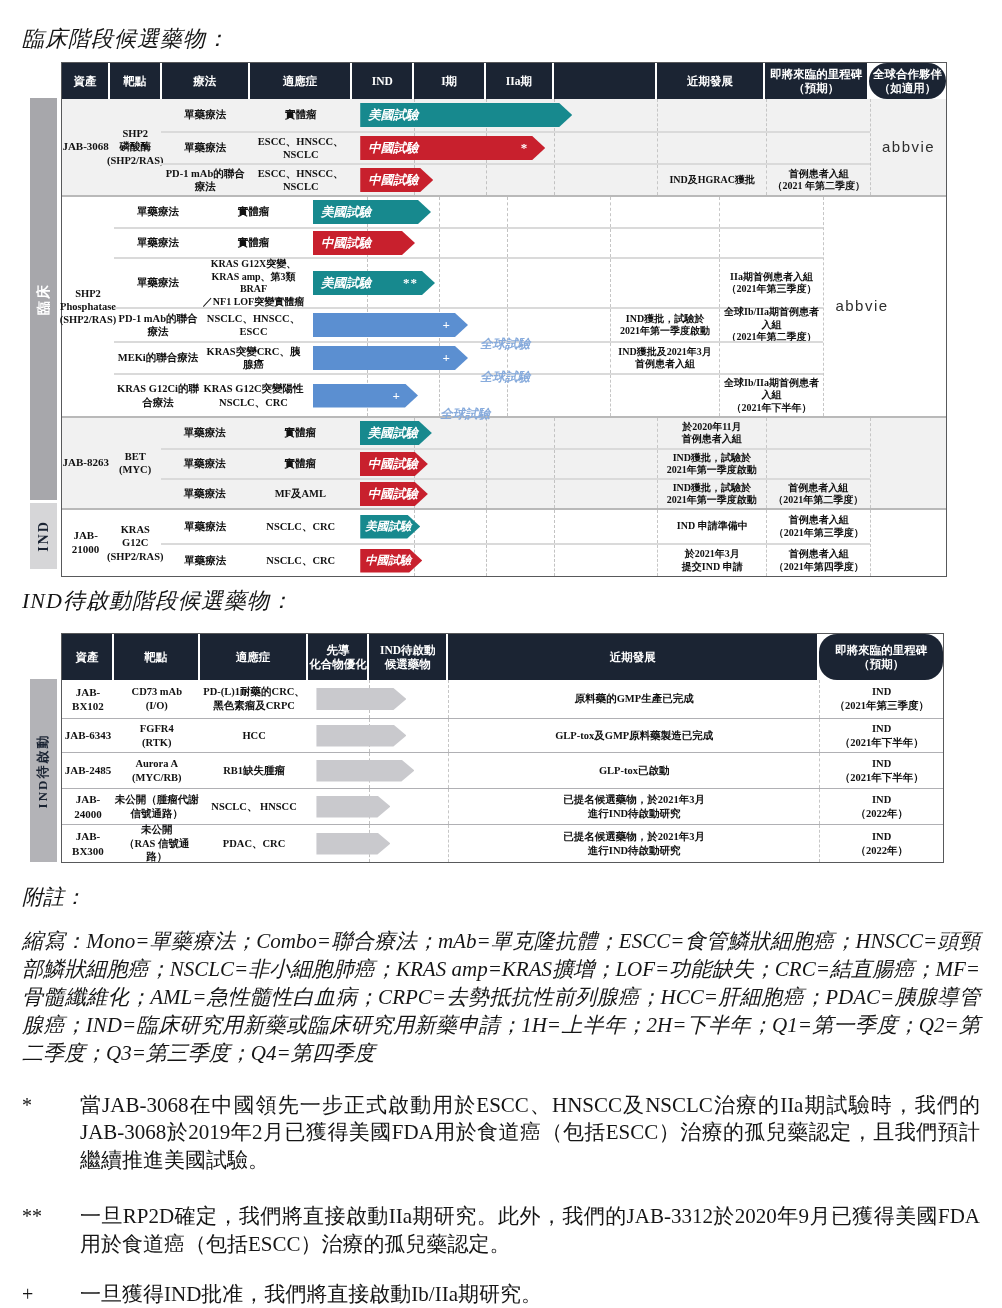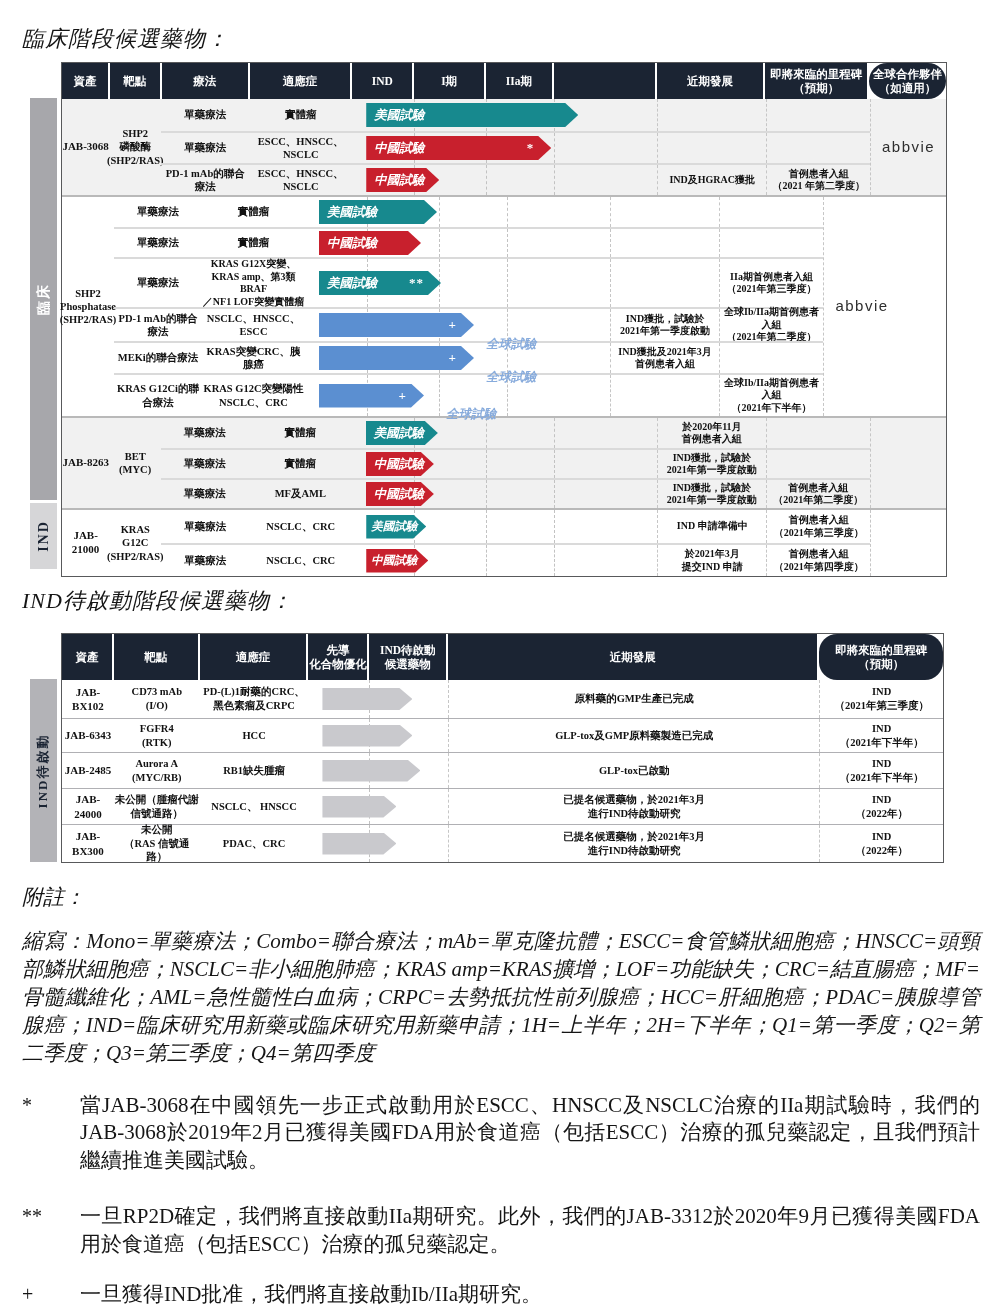--- a/index.html
+++ b/index.html
@@ -43,21 +43,21 @@
   .chart { width:305px; position:relative; display:flex; align-items:center; }
   .pl { position:absolute; top:0; bottom:0; width:0; border-left:1px dashed #c2c2c2; }
   .p1 { left:62px; } .p2 { left:134px; } .p3 { left:202px; }
   .q1 { left:61px; }
   .c.re { width:109px; font-size:10px; border-left:1px dashed #c6c6c6; }
   .c.mi { width:104px; font-size:10px; border-left:1px dashed #c6c6c6; }
   .c.partner { width:77px; border-left:1px dashed #c6c6c6; }
   .abbvie { font-family:"Liberation Sans","DejaVu Sans",sans-serif; font-size:15px; font-weight:500;
             letter-spacing:1.5px; color:#2e2e2e; }
 
-  .arrow { height:24px; margin-left:14px; position:relative; z-index:1; display:flex; align-items:center;
+  .arrow { height:24px; margin-left:8px; position:relative; z-index:1; display:flex; align-items:center;
            padding-left:8px; color:#fff; font-style:italic; font-weight:700; font-size:12.5px;
            clip-path:polygon(0 0, calc(100% - 13px) 0, 100% 50%, calc(100% - 13px) 100%, 0 100%); }
   .arrow.us   { background:#17898e; }
   .arrow.cn   { background:#c8202d; }
   .arrow.blue { background:#5b8fd1; }
   .arrow.gray { background:#c9c9cd; height:22px; }
   .arrow .mark { position:absolute; right:17px; font-style:normal; font-size:13px; letter-spacing:1px; }
   .global { color:#87abdc; font-style:italic; font-weight:700; font-size:12.5px; margin-left:12px; white-space:nowrap; z-index:1;margin-top:38px; }
 
   

